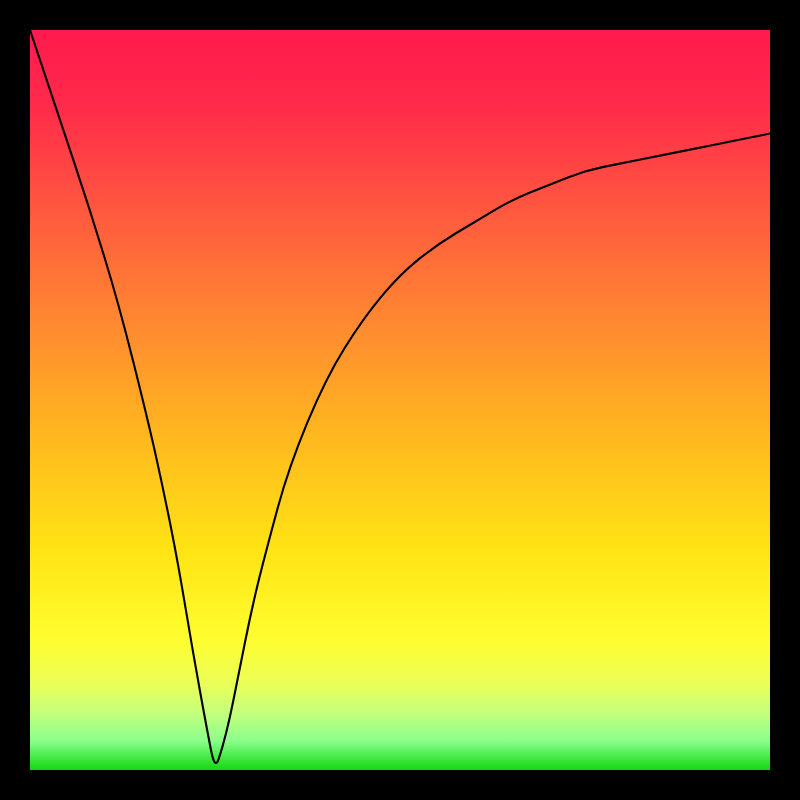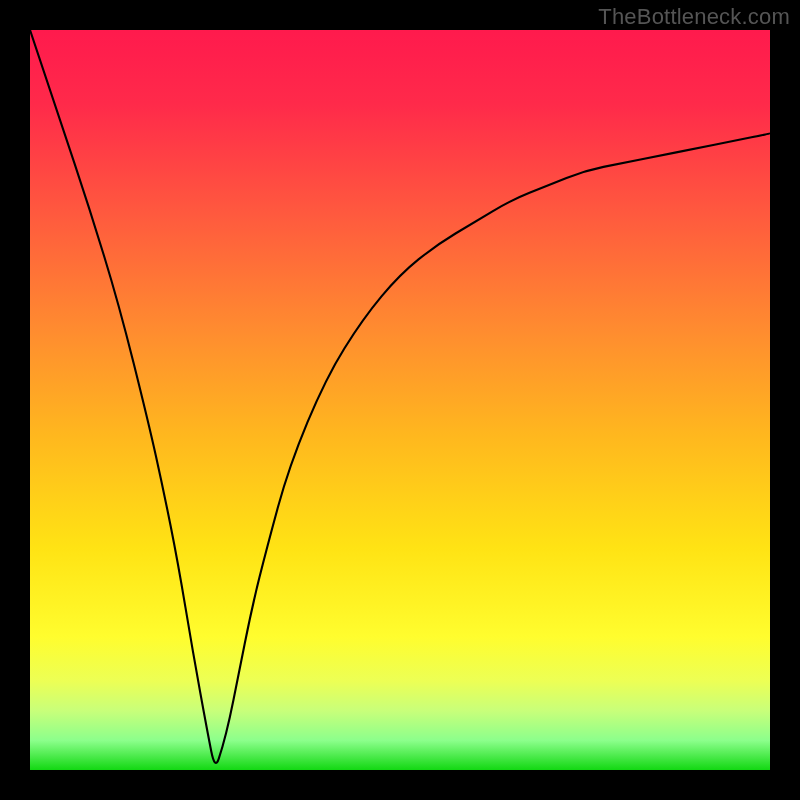--- a/index.html
+++ b/index.html
@@ -66,21 +66,20 @@
   }
   .marker {
     fill: #e86b6f;
     stroke: none;
   }
 </style>
 </head>
 <body>
 
 <div class="frame">
-  <div class="watermark">TheBottleneck.com</div>
 
   <div class="plot-area">
     <div class="gradient-bg"></div>
     <svg class="curve-layer" viewBox="0 0 740 740" preserveAspectRatio="none">
       <path id="curve-path" class="curve" d="M 0.00 0.00 Q 29.60 88.80 44.40 133.20 Q 59.20 177.60 74.00 225.70 Q 88.80 273.80 103.60 333.00 Q 118.40 392.20 125.80 425.50 Q 133.20 458.80 140.60 495.80 Q 148.00 532.80 155.40 577.20 Q 162.80 621.60 170.20 662.30 Q 177.60 703.00 181.30 721.50 Q 185.00 740.00 188.70 728.90 Q 192.40 717.80 196.10 703.00 Q 199.80 688.20 203.50 669.70 Q 207.20 651.20 214.60 614.20 Q 222.00 577.20 229.40 547.60 Q 236.80 518.00 247.90 477.30 Q 259.00 436.60 277.50 392.20 Q 296.00 347.80 314.50 318.20 Q 333.00 288.60 351.50 266.40 Q 370.00 244.20 388.50 229.40 Q 407.00 214.60 425.50 203.50 Q 444.00 192.40 462.50 181.30 Q 481.00 170.20 499.50 162.80 Q 518.00 155.40 536.50 148.00 Q 555.00 140.60 573.50 136.90 Q 592.00 133.20 610.50 129.50 Q 629.00 125.80 647.50 122.10 Q 666.00 118.40 684.50 114.70 Q 703.00 111.00 721.50 107.30 T 740.00 103.60"></path>
       <g id="marker-group">
           <line x1="150.22" y1="560.92" x2="153.18" y2="578.68" stroke="#e86b6f" stroke-width="11" stroke-linecap="round" class="marker"></line>
           <line x1="157.62" y1="605.32" x2="160.58" y2="623.08" stroke="#e86b6f" stroke-width="11" stroke-linecap="round" class="marker"></line>
           <line x1="164.89" y1="649.75" x2="168.11" y2="667.45" stroke="#e86b6f" stroke-width="11" stroke-linecap="round" class="marker"></line>
           <line x1="172.29" y1="686.75" x2="175.51" y2="704.45" stroke="#e86b6f" stroke-width="11" stroke-linecap="round" class="marker"></line>

